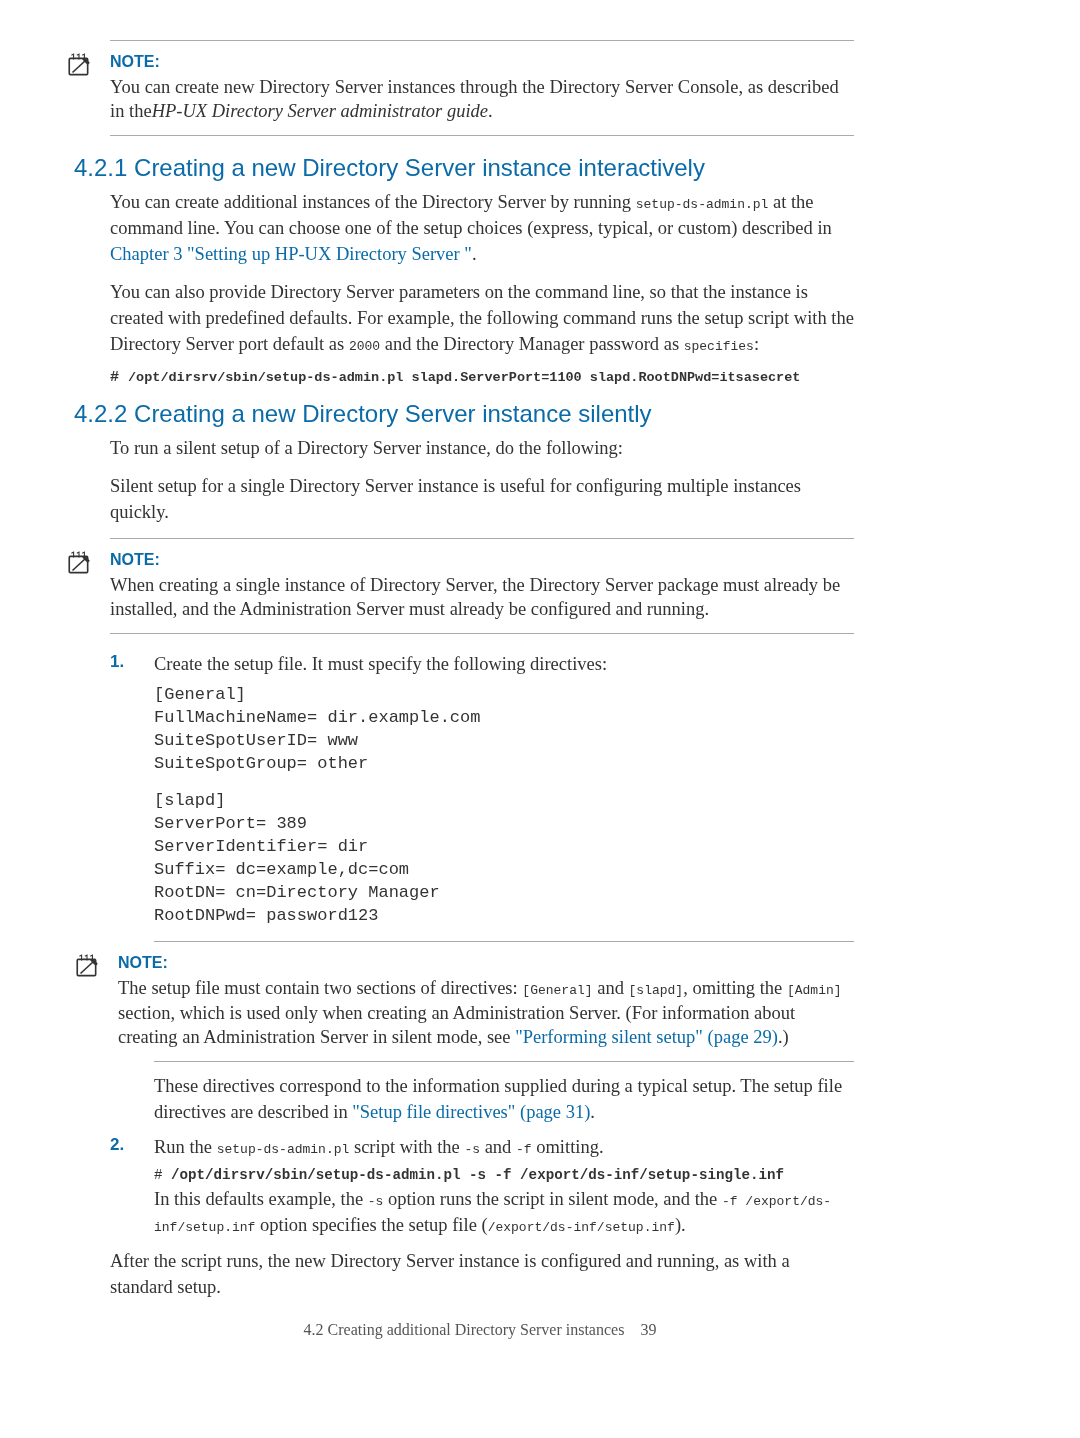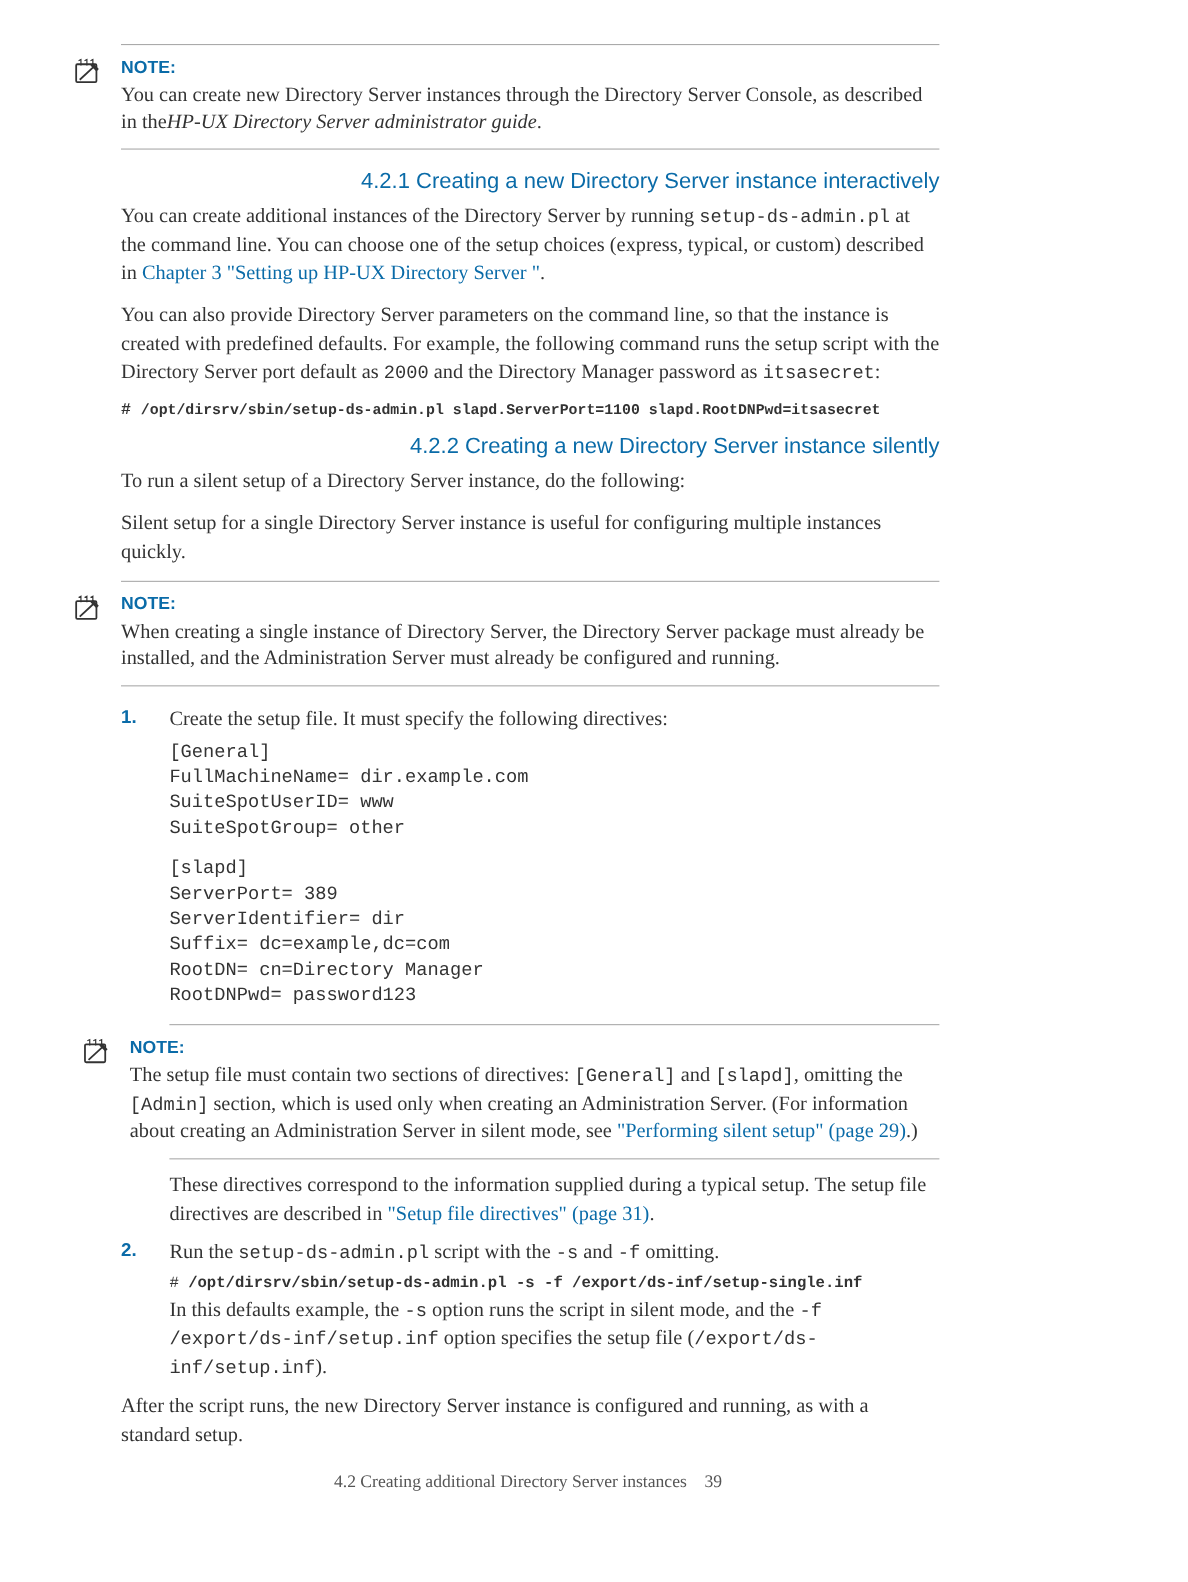--- a/index.html
+++ b/index.html
@@ -45,32 +45,31 @@
       margin-bottom: 4px;
     }
     .note-body {
       font-size: 18.5px;
       line-height: 1.3;
     }
     .h3 {
       color: #0a6ba8;
       font-family: Arial, Helvetica, sans-serif;
       font-weight: normal;
-      font-size: 20px;
+      font-size: 24px;
       margin: 14px 0 8px -36px;
-      text-align: right;
     }
     p.body {
       font-size: 18.5px;
       line-height: 1.4;
       margin: 8px 0 12px 0;
     }
     .mono {
       font-family: "Courier New", Courier, monospace;
-      font-size: 17px;
+      font-size: 13px;
     }
     .link {
       color: #0a6ba8;
     }
     pre.cmd {
       font-family: "Courier New", Courier, monospace;
       font-weight: bold;
       font-size: 13.5px;
       margin: 4px 0 10px 0;
       white-space: pre;
@@ -161,21 +160,21 @@
     </div>
   </div>
 
   <h3 class="h3">4.2.1 Creating a new Directory Server instance interactively</h3>
 
   <p class="body">
     <span>You can create additional instances of the Directory Server by running </span><span class="mono">setup-ds-admin.pl</span><span> at the command line. You can choose one of the setup choices (express, typical, or custom) described in </span><span class="link">Chapter 3 "Setting up HP-UX Directory Server "</span><span>.</span>
   </p>
 
   <p class="body">
-    <span>You can also provide Directory Server parameters on the command line, so that the instance is created with predefined defaults. For example, the following command runs the setup script with the Directory Server port default as </span><span class="mono">2000</span><span> and the Directory Manager password as </span><span class="mono">itsasecret</span><span>:</span>
+    <span>You can also provide Directory Server parameters on the command line, so that the instance is created with predefined defaults. For example, the following command runs the setup script with the Directory Server port default as </span><span class="mono">2000</span><span> and the Directory Manager password as </span><span class="mono">specifies</span><span>:</span>
   </p>
 
   <pre class="cmd"><span class="hash"># </span><span>/opt/dirsrv/sbin/setup-ds-admin.pl slapd.ServerPort=1100 slapd.RootDNPwd=itsasecret</span></pre>
 
   <h3 class="h3">4.2.2 Creating a new Directory Server instance silently</h3>
 
   <p class="body">To run a silent setup of a Directory Server instance, do the following:</p>
   <p class="body">Silent setup for a single Directory Server instance is useful for configuring multiple instances quickly.</p>
 
   <div class="note-block">

